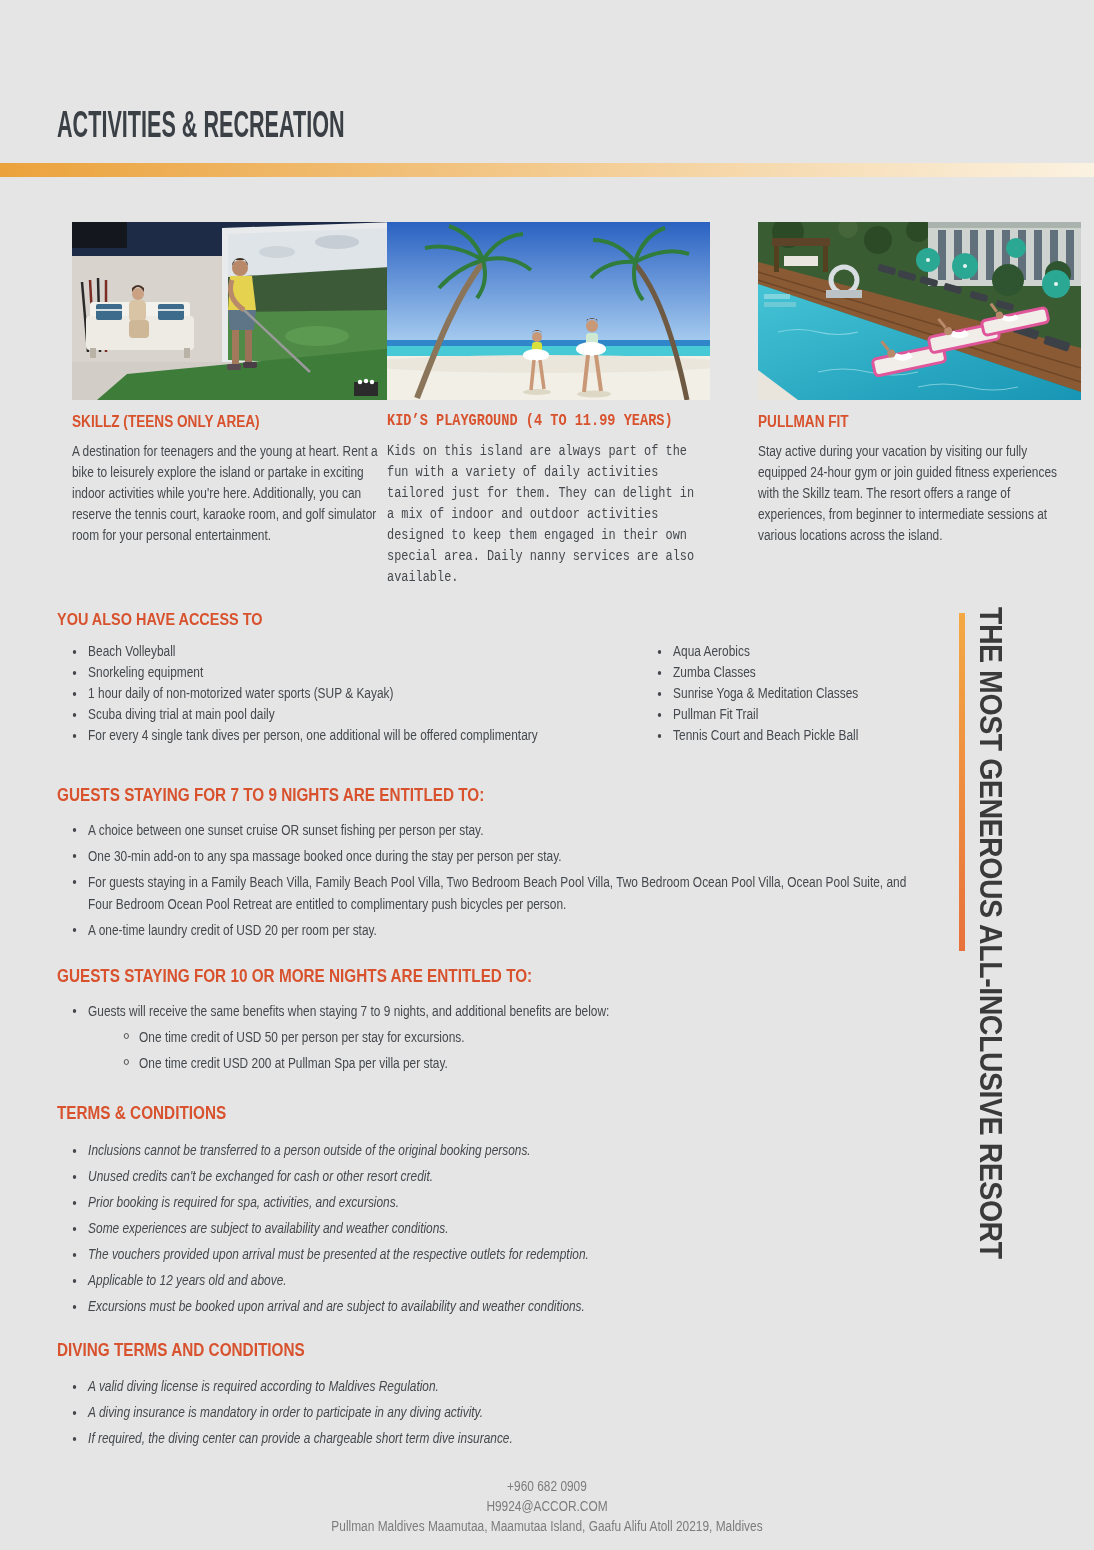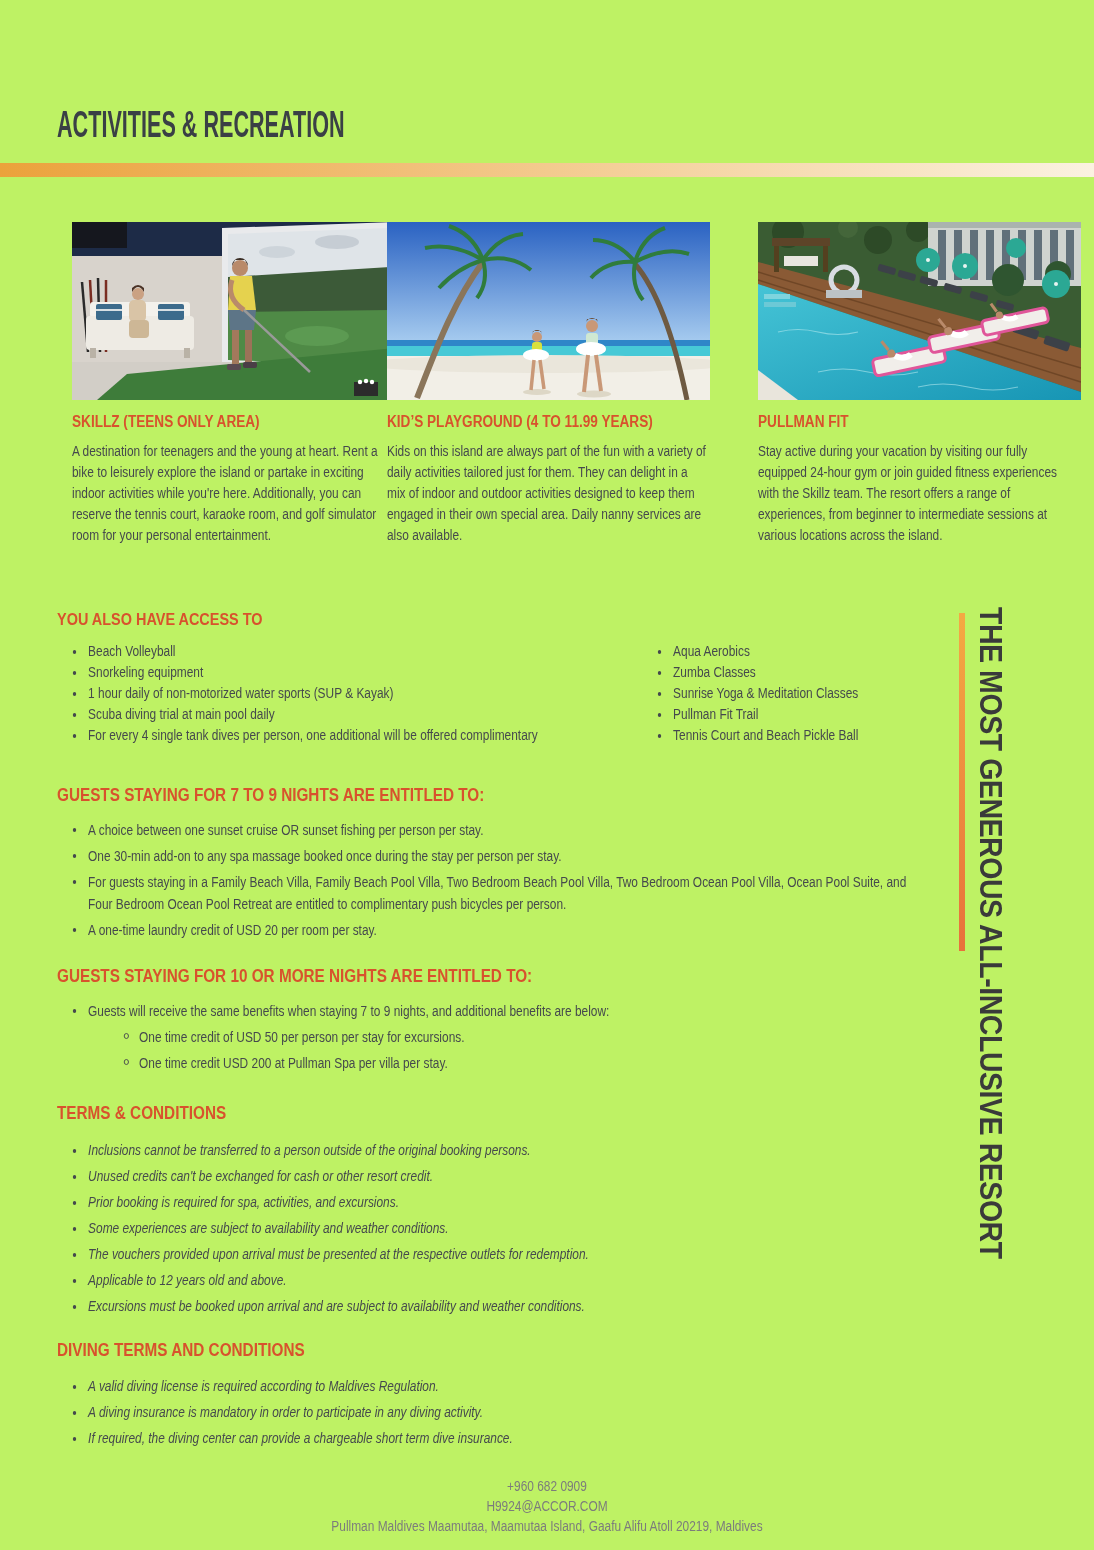--- a/index.html
+++ b/index.html
@@ -1,17 +1,17 @@
 <!DOCTYPE html>
 <html style="--accent: #D8522D; --ink: #3A4045; --body-text: #45494D; --muted: #7C7C7C; --divider-from: #EBA23B; --divider-to: #FBF2E1; --sidebar-bar-from: #F4A943; --sidebar-bar-to: #E8713B; --sidebar-text-color: #3A3A3A;"><head>
 <meta charset="utf-8">
 <style>
   html,body { margin:0; padding:0; background:#ffffff; }
   .page {
-    position:relative; width:1094px; height:1550px; background:#bef264;
+    position:relative; width:1094px; height:1550px; background:#e5e5e5;
     font-family:"Liberation Sans", sans-serif; overflow:hidden;
     color:var(--body-text,#45494D);
   }
   
   .cx  { transform:scaleX(.85); transform-origin:0 0; }
   .cx-c{ transform:scaleX(.85); transform-origin:50% 0; }
 
   .doc-title {
     position:absolute; left:57px; top:104px; margin:0;
     font-size:36px; font-weight:bold; line-height:1.15; white-space:nowrap;
@@ -123,21 +123,21 @@
       <line x1="172" y1="88" x2="238" y2="150" stroke="#9a9a9a" stroke-width="2.5"></line>
       <rect x="282" y="160" width="24" height="14" fill="#2b2b2b"></rect>
       <circle cx="288" cy="160" r="2.2" fill="#fff"></circle>
         <circle cx="294" cy="159" r="2.2" fill="#fff"></circle>
         <circle cx="300" cy="160" r="2.2" fill="#fff"></circle>
     </svg>
     <h2 class="feature-title cx">SKILLZ (TEENS ONLY AREA)</h2>
     <p class="feature-body cx">A destination for teenagers and the young at heart. Rent a bike to leisurely explore the island or partake in exciting indoor activities while you're here. Additionally, you can reserve the tennis court, karaoke room, and golf simulator room for your personal entertainment.</p>
   </div>
 
-  <div class="feature-col" style="left:387px;">
+  <div class="feature-col" style="left:387px;font-family:Liberation Mono, monospace;">
     <svg class="photo" viewBox="0 0 323 178" aria-hidden="true">
       <defs>
         <linearGradient id="sky2" x1="0" y1="0" x2="0" y2="1">
           <stop offset="0" stop-color="#2a62c2"></stop>
             <stop offset="1" stop-color="#a8cdf0"></stop>
         </linearGradient>
       </defs>
       <rect width="323" height="122" fill="url(#sky2)"></rect>
       <rect y="118" width="323" height="7" fill="#2f86c8"></rect>
       <rect y="124" width="323" height="11" fill="#47c9d6"></rect>

